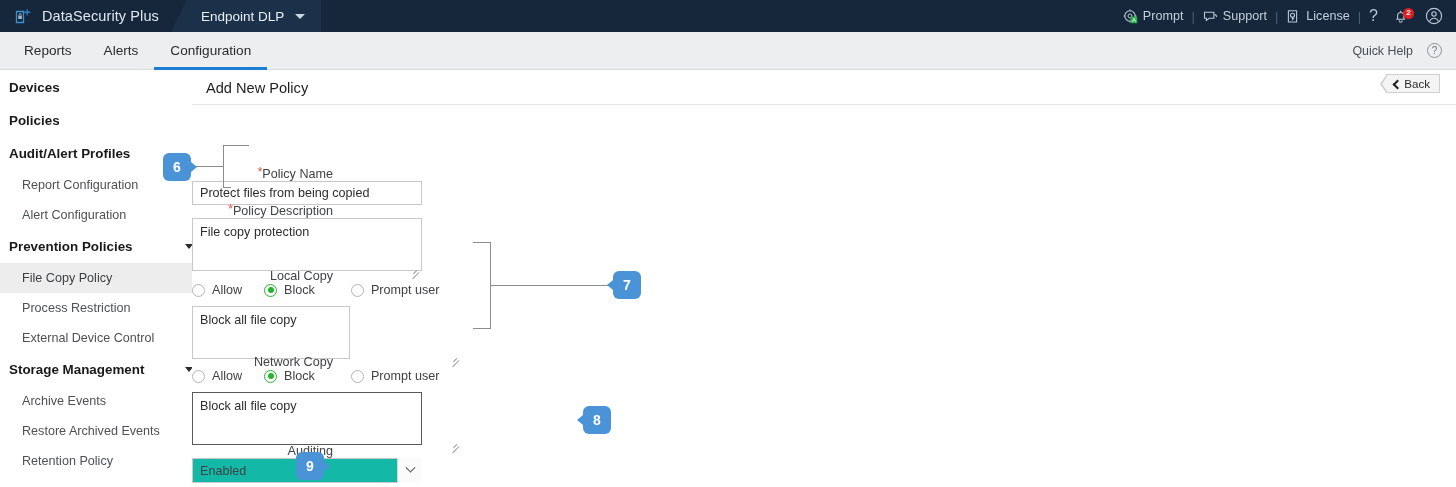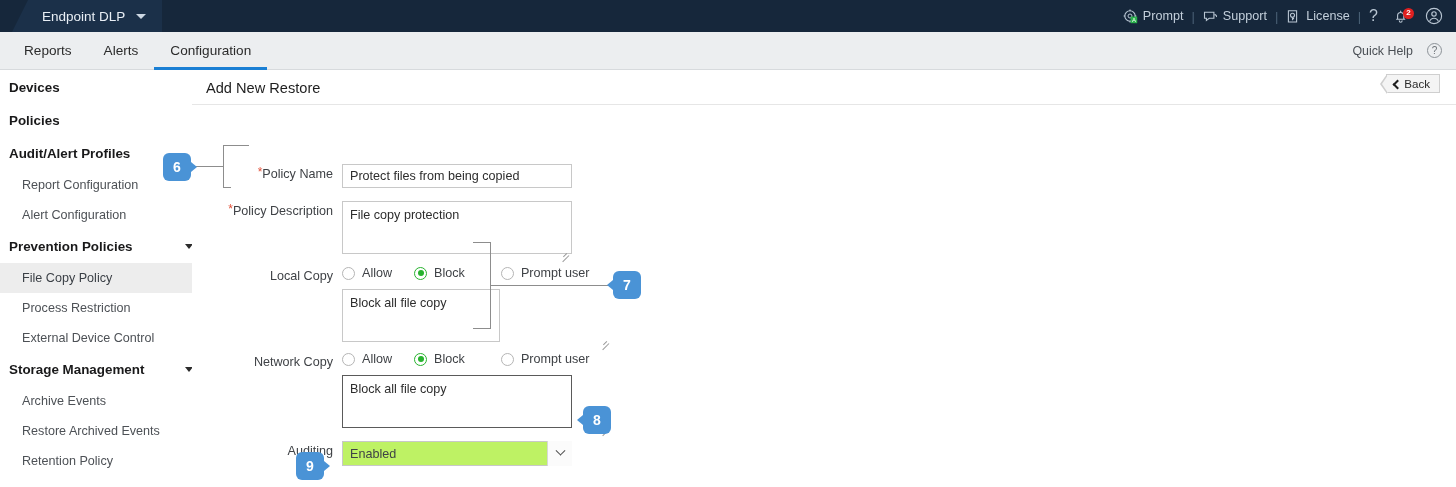--- a/index.html
+++ b/index.html
@@ -138,21 +138,21 @@
   }
   .back-chev:before{
     content:""; position:absolute; left:3px; top:1.5px;
     width:5px; height:5px; border-left:2px solid #1e1e1e; border-bottom:2px solid #1e1e1e;
     transform:rotate(45deg);
   }
   .back-label{ position:relative; z-index:2; }
 
   
   .form{ position:relative; padding-top:0; }
-  .row{ position:absolute; display:flex; align-items:flex-start; }
+  .row{ position:absolute; display:flex; align-items:flex-start;flex-direction:column; }
   .lbl{
     width:150px; text-align:right; font-size:12.6px; color:#3f4246;
     padding-right:9px; padding-top:3px; white-space:nowrap;
   }
   .req{ color:#e2523a; font-size:12px; vertical-align:top; line-height:10px;}
   .txtin{
     width:230px; height:24px; border:1px solid #c8c8c8; background:#fff;
     font-family:"Liberation Sans", sans-serif; font-size:12.6px; color:#2d2d2d;
     padding:0 7px; outline:none;
   }
@@ -182,21 +182,21 @@
   .rdot.on{ border-color:#27b32e; border-width:1px; }
   .rdot.on:after{
     content:""; position:absolute; left:2.5px; top:2.5px;
     width:6px;height:6px;border-radius:50%; background:#27b32e;
   }
   .rlbl{ margin-left:7px; font-size:12.6px; color:#3f4246; white-space:nowrap; }
 
   
   .selwrap{ position:relative; width:230px; height:25px; }
   .selbox{
-    width:230px; height:25px; border:1px solid #c8c8c8; background:#bef264;
+    width:230px; height:25px; border:1px solid #c8c8c8; background:#14b8a6;
     font-size:12.6px; color:#3f4246; padding:0 30px 0 7px;
     display:flex; align-items:center;
   }
   .selarrow{
     position:absolute; right:0; top:0; width:25px; height:25px;
     border-left:1px solid #d7d7d7; background:#fbfbfb;
     display:flex; align-items:center; justify-content:center;
   }
   .selarrow span{
     width:7px;height:7px;border-right:1.6px solid #4a4a4a;border-bottom:1.6px solid #4a4a4a;
@@ -218,20 +218,31 @@
     content:""; position:absolute; left:-6px; top:9px;
     width:0;height:0;border-top:5px solid transparent;border-bottom:5px solid transparent;
     border-right:6px solid #4a93d6;
   }
   .ln{ position:absolute; background:#8d8d8d; }
 </style>
 </head>
 <body>
 
 <div class="topbar">
+  <div class="topbar-left">
+    <span class="brand-icon">
+      <svg width="19" height="19" viewBox="0 0 19 19">
+        <path d="M2.5 4.5 h7 v11 h-7 z" fill="none" stroke="#3f8fd0" stroke-width="1.3"></path>
+        <rect x="4.3" y="8.6" width="3.6" height="3.4" fill="#9fb7c9"></rect>
+        <path d="M5.2 8.6 v-1.1 a1 1 0 0 1 2 0 v1.1" fill="none" stroke="#9fb7c9" stroke-width="0.9"></path>
+        <path d="M13.2 2.6 v5.2 M10.6 5.2 h5.2" stroke="#2f7fc4" stroke-width="1.4" stroke-linecap="round"></path>
+      </svg>
+    </span>
+    <span class="brand-name">DataSecurity Plus</span>
+  </div>
 
   <div class="module-wrap">
     <span class="module-name">Endpoint DLP</span>
     <span class="caret-down"></span>
   </div>
 
   <div class="topbar-right">
     <div class="tr-item">
       <span class="tr-icon">
         <svg width="15" height="15" viewBox="0 0 15 15">
@@ -346,21 +357,21 @@
     <span>Restore Archived Events</span>
   </div>
   <div class="side-item">
     <span>Retention Policy</span>
   </div>
 </div>
 
 <div class="content">
 
   <div class="page-head">
-    <div class="page-title">Add New Restore</div>
+    <div class="page-title">Add New Policy</div>
     <div class="back-btn">
       <span class="back-chev"></span>
       <span class="back-label">Back</span>
     </div>
   </div>
 
   <div class="form">
 
     <div class="row" style="left:0px; top:59px;">
       <div class="lbl"><span class="req">*</span><span>Policy Name</span></div>

